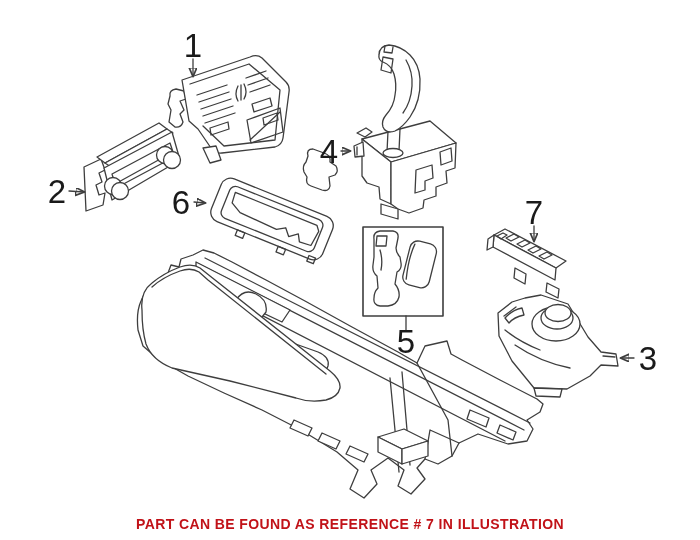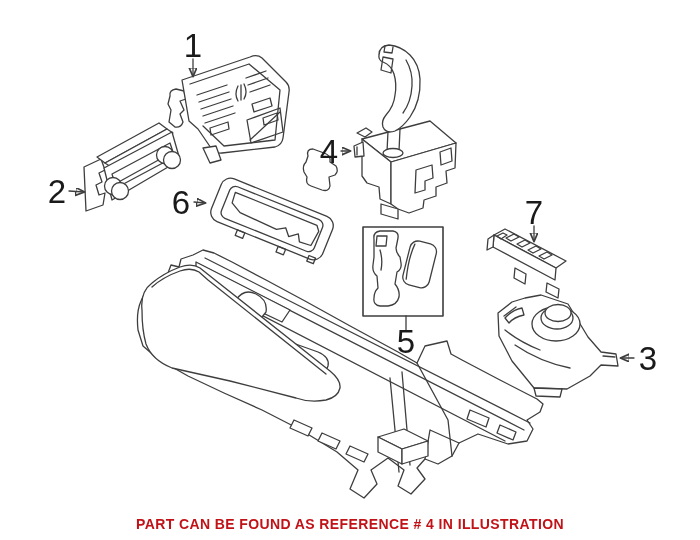--- a/index.html
+++ b/index.html
@@ -204,14 +204,14 @@
   </svg>
 
   <div class="ref" style="left:193px;top:45px;">1</div>
   <div class="ref" style="left:57px;top:191px;">2</div>
   <div class="ref" style="left:648px;top:358px;">3</div>
   <div class="ref" style="left:329px;top:151px;">4</div>
   <div class="ref" style="left:406px;top:341px;">5</div>
   <div class="ref" style="left:181px;top:202px;">6</div>
   <div class="ref" style="left:534px;top:212px;">7</div>
 
-  <div class="caption" style="color: rgb(193, 18, 24);">PART CAN BE FOUND AS REFERENCE # 4 IN ILLUSTRATION</div>
+  <div class="caption" style="color: rgb(193, 18, 24);">PART CAN BE FOUND AS REFERENCE # 7 IN ILLUSTRATION</div>
 </div>
 
 </body></html>

